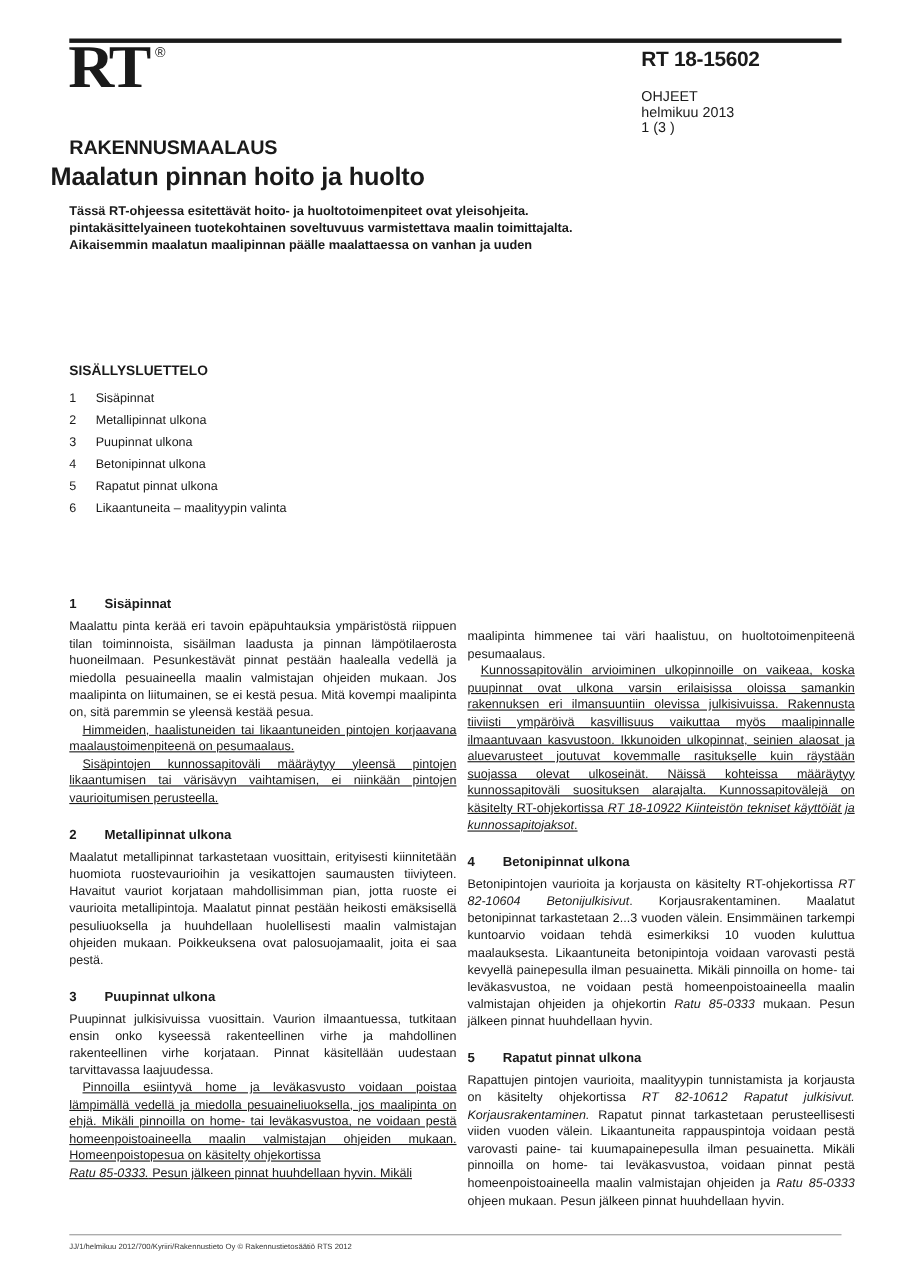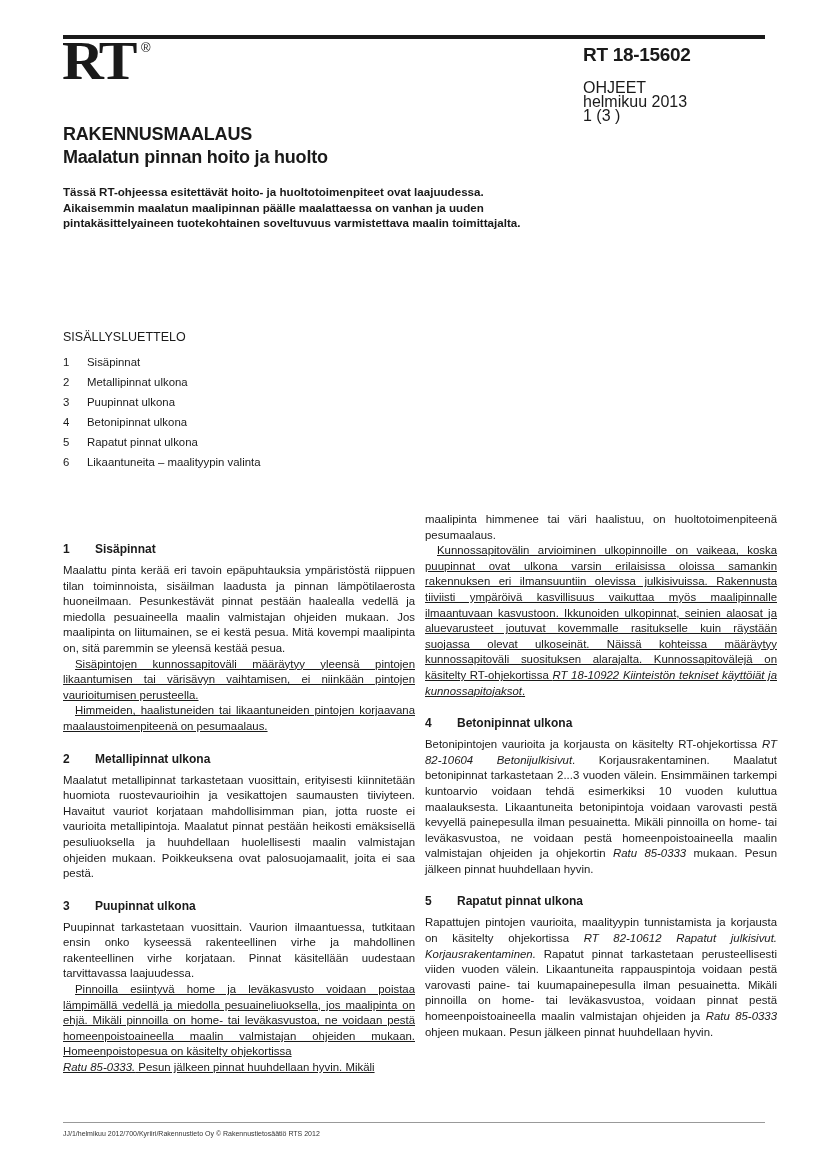--- a/index.html
+++ b/index.html
@@ -3,33 +3,33 @@
 <meta charset="utf-8">
 <style>
   html, body { margin: 0; padding: 0; background: #ffffff; }
   body { width: 827px; height: 1169px; position: relative; overflow: hidden;
          font-family: "Liberation Sans", "DejaVu Sans", sans-serif; color: #1a1a1a; }
   .topbar { position: absolute; left: 63px; top: 35px; width: 702px; height: 4px; background: #1a1a1a; }
   .logo { position: absolute; left: 62px; top: 36px; font-family: "Liberation Serif", "DejaVu Serif", serif;
           font-weight: bold; font-size: 58px; line-height: 52px; letter-spacing: -3px; transform: scaleY(0.95); transform-origin: top left; }
   .logo-reg { position: absolute; left: 141px; top: 40px; font-size: 13px; font-family: "Liberation Sans", sans-serif; }
   .docnum { position: absolute; left: 583px; top: 44px; font-size: 19px; font-weight: bold; letter-spacing: -0.3px; }
-  .meta { position: absolute; left: 583px; top: 81px; font-size: 16px; line-height: 14px; }
+  .meta { position: absolute; left: 583px; top: 81px; font-size: 13px; line-height: 14px; }
   .meta div { white-space: nowrap; }
   .title1 { position: absolute; left: 63px; top: 124px; font-size: 18px; font-weight: bold; letter-spacing: -0.2px; }
-  .title2 { position: absolute; left: 63px; top: 147px; font-size: 18px; font-weight: bold; letter-spacing: -0.2px; }
+  .title2 { position: absolute; left: 46px; top: 147px; font-size: 23px; font-weight: bold; letter-spacing: -0.2px; }
   .intro { position: absolute; left: 63px; top: 184px; width: 520px; font-size: 11.6px; font-weight: bold; line-height: 15.5px; }
   .intro p { margin: 0; white-space: nowrap; }
-  .toc-title { position: absolute; left: 63px; top: 330px; font-size: 12.5px; font-weight: normal; }
+  .toc-title { position: absolute; left: 63px; top: 330px; font-size: 12.5px; font-weight: bold; }
   .toc { position: absolute; left: 63px; top: 352px; font-size: 11.4px; line-height: 20px; }
   .toc-row { display: flex; white-space: nowrap; }
   .toc-num { width: 24px; }
   .col { position: absolute; width: 352px; font-size: 11.4px; line-height: 15.6px; text-align: justify; }
   .col-left { left: 63px; top: 541px; }
-  .col-right { left: 425px; top: 512px; }
+  .col-right { left: 425px; top: 572px; }
   .col p { margin: 0; hyphens: manual; }
   .col p.indent { text-indent: 12px; text-decoration: underline; }
   .sec-head { font-weight: bold; font-size: 12px; display: flex; margin: 0 0 6px 0; line-height: 16px; }
   .sec-num { width: 32px; }
   .sec { margin-bottom: 16px; }
   em { font-style: italic; }
   .footline { position: absolute; left: 63px; top: 1122px; width: 702px; height: 1px; background: #999; }
   .footer { position: absolute; left: 63px; top: 1130px; font-size: 7px; color: #333; white-space: nowrap; }
 </style>
 </head>
@@ -42,23 +42,23 @@
 <div class="meta">
   <div>OHJEET</div>
   <div>helmikuu 2013</div>
   <div>1 (3 )</div>
 </div>
 
 <div class="title1">RAKENNUSMAALAUS</div>
 <div class="title2">Maalatun pinnan hoito ja huolto</div>
 
 <div class="intro">
-  <p>Tässä RT-ohjeessa esitettävät hoito- ja huoltotoimenpiteet ovat laajuudessa.</p>
+  <p>Tässä RT-ohjeessa esitettävät hoito- ja huoltotoimenpiteet ovat yleisohjeita.</p>
+  <p>pintakäsittelyaineen tuotekohtainen soveltuvuus varmistettava maalin toimittajalta.</p>
   <p>Aikaisemmin maalatun maalipinnan päälle maalattaessa on vanhan ja uuden</p>
-  <p>pintakäsittelyaineen tuotekohtainen soveltuvuus varmistettava maalin toimittajalta.</p>
 </div>
 
 <div class="toc-title">SISÄLLYSLUETTELO</div>
 <div class="toc">
   <div class="toc-row">
       <span class="toc-num">1</span>
       <span>Sisäpinnat</span>
     </div>
   <div class="toc-row">
       <span class="toc-num">2</span>
@@ -82,36 +82,36 @@
     </div>
 </div>
 
 <div class="col col-left">
   <div class="sec">
     <div class="sec-head">
         <span class="sec-num">1</span>
         <span>Sisäpinnat</span>
       </div>
     <p>Maalattu pinta kerää eri tavoin epäpuhtauksia ympäristös­tä riippuen tilan toiminnoista, sisäilman laadusta ja pinnan lämpötilaerosta huoneilmaan. Pesunkestävät pinnat pestään haalealla vedellä ja miedolla pesuaineella maalin valmistajan ohjeiden mukaan. Jos maalipinta on liitumainen, se ei kestä pesua. Mitä kovempi maalipinta on, sitä paremmin se yleensä kestää pesua.</p>
+    <p class="indent">Himmeiden, haalistuneiden tai likaantuneiden pintojen kor­jaavana maalaustoimenpiteenä on pesumaalaus.</p>
     <p class="indent">Sisäpintojen kunnossapitoväli määräytyy yleensä pintojen likaantumisen tai värisävyn vaihtamisen, ei niinkään pintojen vaurioitumisen perusteella.</p>
-    <p class="indent">Himmeiden, haalistuneiden tai likaantuneiden pintojen kor­jaavana maalaustoimenpiteenä on pesumaalaus.</p>
   </div>
   <div class="sec">
     <div class="sec-head">
         <span class="sec-num">2</span>
         <span>Metallipinnat ulkona</span>
       </div>
     <p>Maalatut metallipinnat tarkastetaan vuosittain, erityisesti kiin­nitetään huomiota ruostevaurioihin ja vesikattojen saumaus­ten tiiviyteen. Havaitut vauriot korjataan mahdollisimman pian, jotta ruoste ei vaurioita metallipintoja. Maalatut pinnat pestään heikosti emäksisellä pesuliuoksella ja huuhdellaan huolellisesti maalin valmistajan ohjeiden mukaan. Poikkeuksena ovat palo­suojamaalit, joita ei saa pestä.</p>
   </div>
   <div class="sec">
     <div class="sec-head">
         <span class="sec-num">3</span>
         <span>Puupinnat ulkona</span>
       </div>
-    <p>Puupinnat tarkastetaan vuosittain. Vaurion ilmaantuessa, tutki­taan ensin onko kyseessä rakenteellinen virhe ja mahdollinen rakenteellinen virhe korjataan.  Pinnat käsitellään uudestaan tarvittavassa laajuudessa.</p>
+    <p>Puupinnat julkisivuissa vuosittain. Vaurion ilmaantuessa, tutki­taan ensin onko kyseessä rakenteellinen virhe ja mahdollinen rakenteellinen virhe korjataan.  Pinnat käsitellään uudestaan tarvittavassa laajuudessa.</p>
     <p class="indent"><span>Pinnoilla esiintyvä home ja leväkasvusto voidaan poistaa lämpimällä vedellä ja miedolla pesuaineliuoksella, jos maali­pinta on ehjä. Mikäli pinnoilla on home- tai leväkasvustoa, ne voidaan pestä homeenpoistoaineella maalin valmistajan oh­jeiden mukaan. Homeenpoistopesua on käsitelty ohjekortissa</span><br><em>Ratu 85-0333.</em><span>  Pesun jälkeen pinnat huuhdellaan hyvin. Mikäli</span></p>
   </div>
 </div>
 
 <div class="col col-right">
   <div class="sec">
     <p>maalipinta himmenee tai väri haalistuu, on huoltotoimenpitee­nä pesumaalaus.</p>
     <p class="indent"><span>Kunnossapitovälin arvioiminen ulkopinnoille on vaikeaa, koska puupinnat ovat ulkona varsin erilaisissa oloissa samankin rakennuksen eri ilmansuuntiin olevissa julkisivuissa. Rakennus­ta tiiviisti ympäröivä kasvillisuus vaikuttaa myös maalipinnal­le ilmaantuvaan kasvustoon. Ikkunoiden ulkopinnat, seinien alaosat ja aluevarusteet joutuvat kovemmalle rasitukselle kuin räystään suojassa olevat ulkoseinät. Näissä kohteissa määräytyy kunnossapitoväli suosituksen alarajalta. Kunnossapitovälejä on käsitelty RT-ohjekortissa </span><em>RT 18-10922 Kiinteistön tekniset käyttöi­ät ja kunnossapitojaksot</em><span>.</span></p>
   </div>
   <div class="sec">

